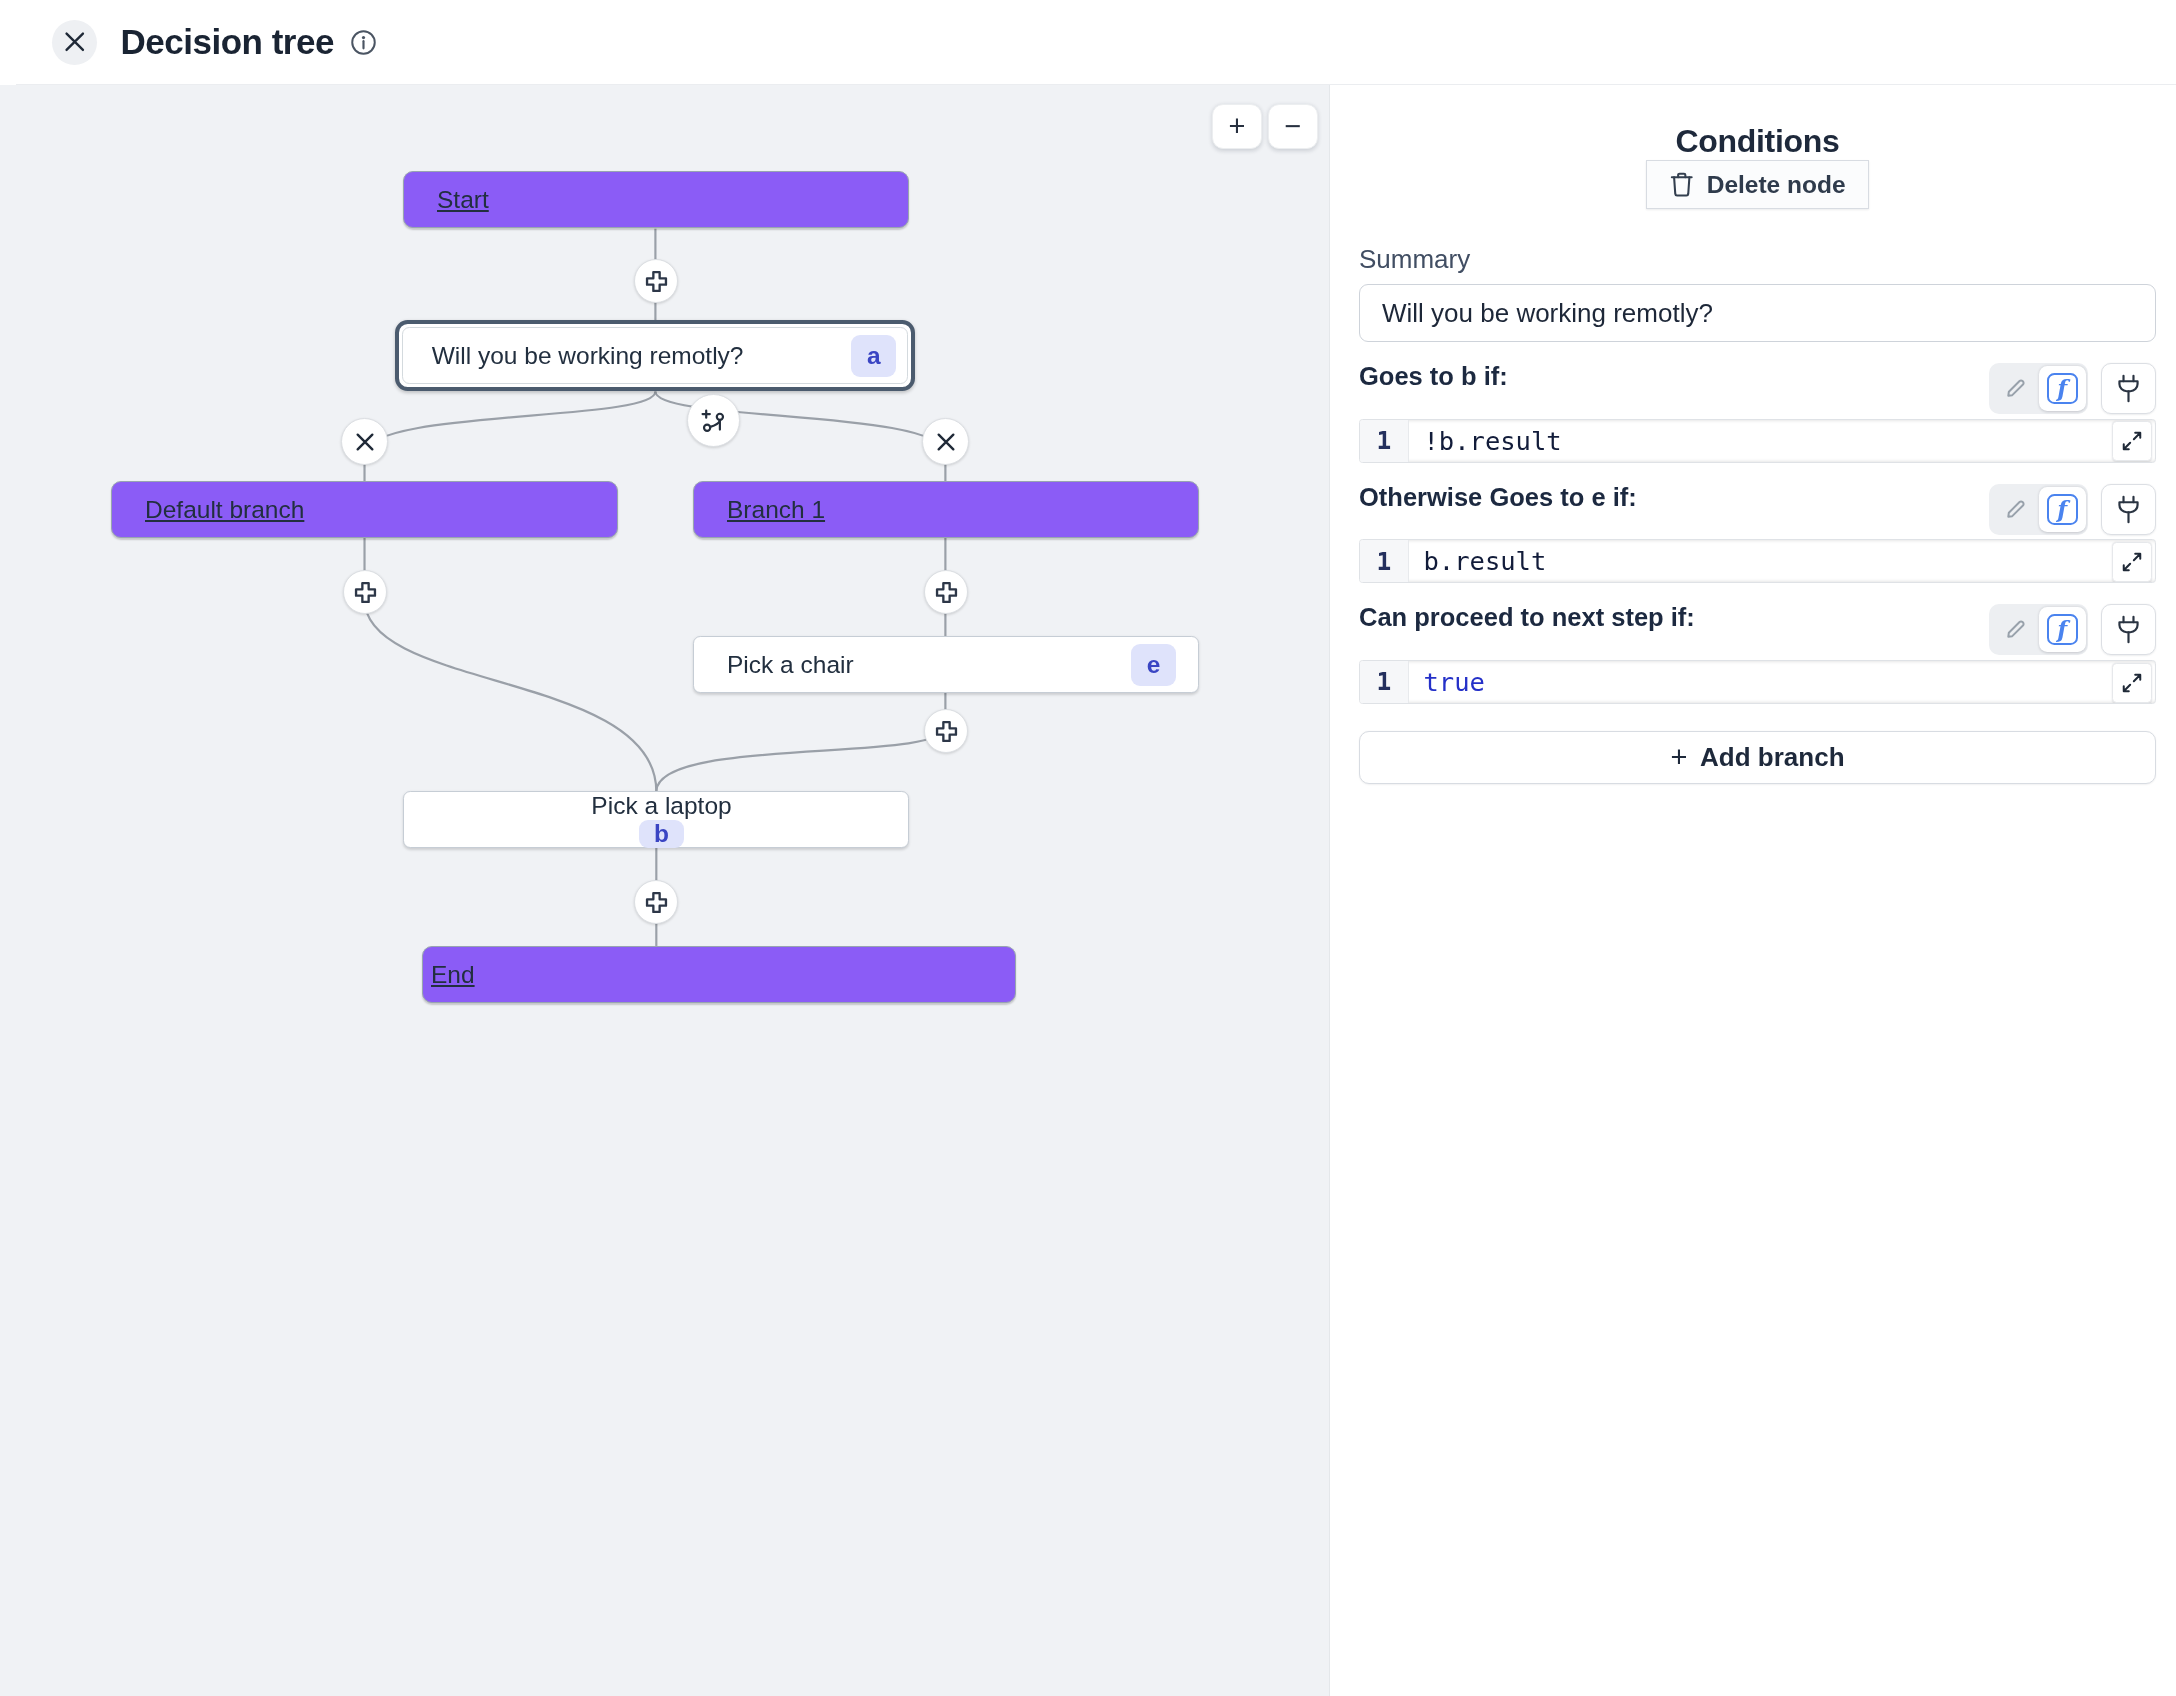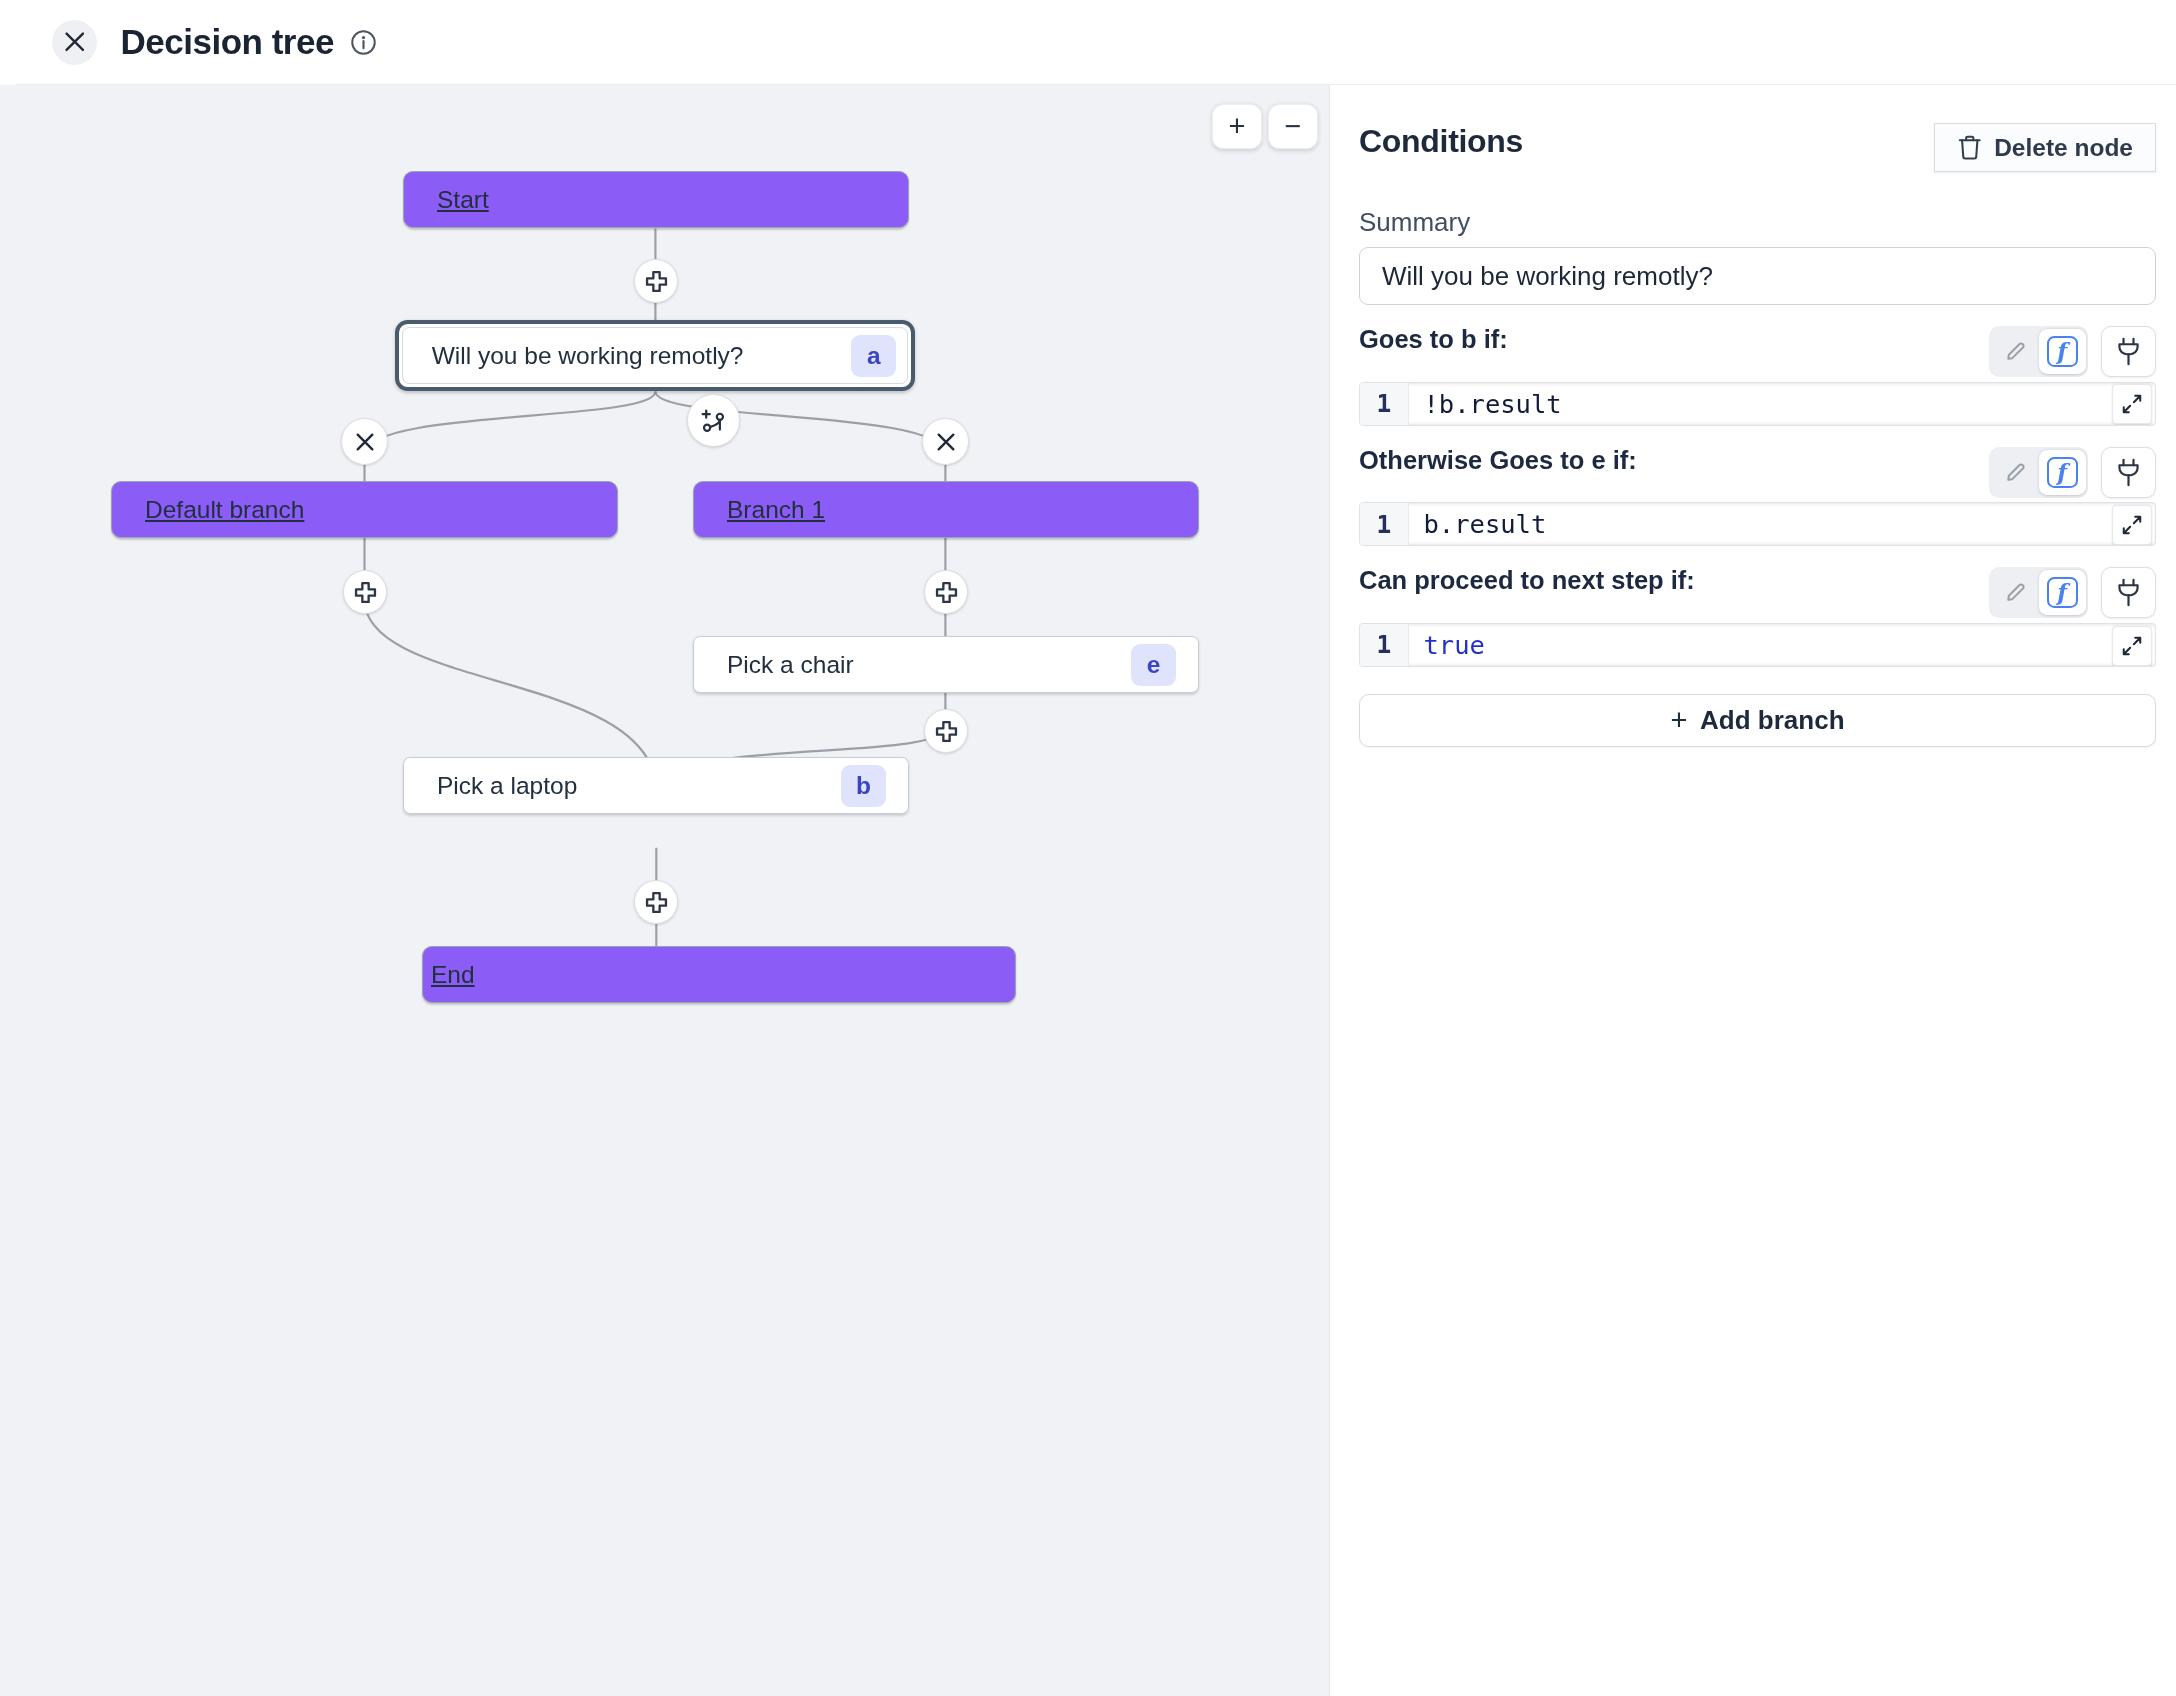--- a/index.html
+++ b/index.html
@@ -28,21 +28,21 @@
   .selected-wrap { position:absolute; left:395px; top:235px; width:520px; height:71px; background:#ffffff; border:4.5px solid #4b5b6e; border-radius:12.7px; padding:2.7px; box-shadow:0 1.8px 3.6px rgba(0,0,0,.2); }
   .selected-inner { width:100%; height:100%; border:0.9px solid #d4dade; border-radius:7.3px; background:#ffffff; display:flex; align-items:center; padding:0 11px 0 29px; font-size:24.5px; }
 
   .port { position:absolute; background:#ffffff; border:0.9px solid #dcdfe3; border-radius:50%; box-shadow:0 0.9px 2.7px rgba(0,0,0,.15); display:flex; align-items:center; justify-content:center; cursor:pointer; z-index:4; }
   .port-plus { width:44px; height:44px; margin-left:-22px; margin-top:-22px; }
   .port-x { width:47px; height:47px; margin-left:-23.6px; margin-top:-23.6px; }
   .port-split { width:53px; height:53px; margin-left:-26px; margin-top:-26px; }
 
   
   .panel { position:absolute; left:1329px; top:85px; width:847px; height:1611px; background:#ffffff; border-left:1.8px solid #e4e7ea; padding:38px 20px 0 29px; }
-  .panel-head { display:flex; align-items:flex-start; justify-content:space-between; }
+  .panel-head { display:flex; align-items:center; justify-content:space-between;flex-direction:column; }
   .panel-title { font-size:32px; font-weight:700; color:#1e293b; letter-spacing:-0.3px; }
   .delete-btn { height:49px; background:#fbfcfd; border:0.9px solid #d8dce2; border-radius:0; box-shadow:0 0.9px 1.8px rgba(16,24,40,.08); display:flex; align-items:center; gap:11.8px; padding:0 22px; font-size:24.5px; font-weight:600; color:#2f3b4c; cursor:pointer; }
   .summary-label { margin-top:35px; font-size:26px; color:#414e63; }
   .summary-input { margin-top:9px; width:100%; height:58px; border:0.9px solid #ced3da; border-radius:9px; background:#ffffff; font-size:26px; color:#1d2738; padding:0 22px; font-family:"Liberation Sans", sans-serif; }
 
   .section-row { margin-top:20px; display:flex; justify-content:space-between; height:53px; }
   .section-label { font-size:25.5px; font-weight:700; color:#1c2940; }
   .tools { display:flex; align-items:center; gap:12.7px; }
   .seg { display:flex; align-items:center; background:#edeff2; border-radius:10px; padding:2.7px; height:51px; }
   .seg-cell { width:47px; height:45px; display:flex; align-items:center; justify-content:center; cursor:pointer; }
@@ -116,21 +116,21 @@
 
   <div class="node node-gray" style="left:693px; top:396px; width:506px;">
     <span class="node-label">Branch 1</span>
   </div>
 
   <div class="node node-white" style="left:693px; top:551px; width:506px;">
     <span class="node-label">Pick a chair</span>
     <span class="badge">e</span>
   </div>
 
-  <div class="node node-white" style="left:403px; top:672px; width:506px;">
+  <div class="node node-white" style="left:403px; top:706px; width:506px;flex-direction:column;">
     <span class="node-label">Pick a laptop</span>
     <span class="badge">b</span>
   </div>
 
   <div class="node node-gray" style="left:422px; top:861px; width:594px;padding-left:8px;">
     <span class="node-label">End</span>
   </div>
 
   <div class="port port-plus" style="left:656px; top:196px;">
     <svg width="27" height="27" viewBox="-15 -15 30 30">

